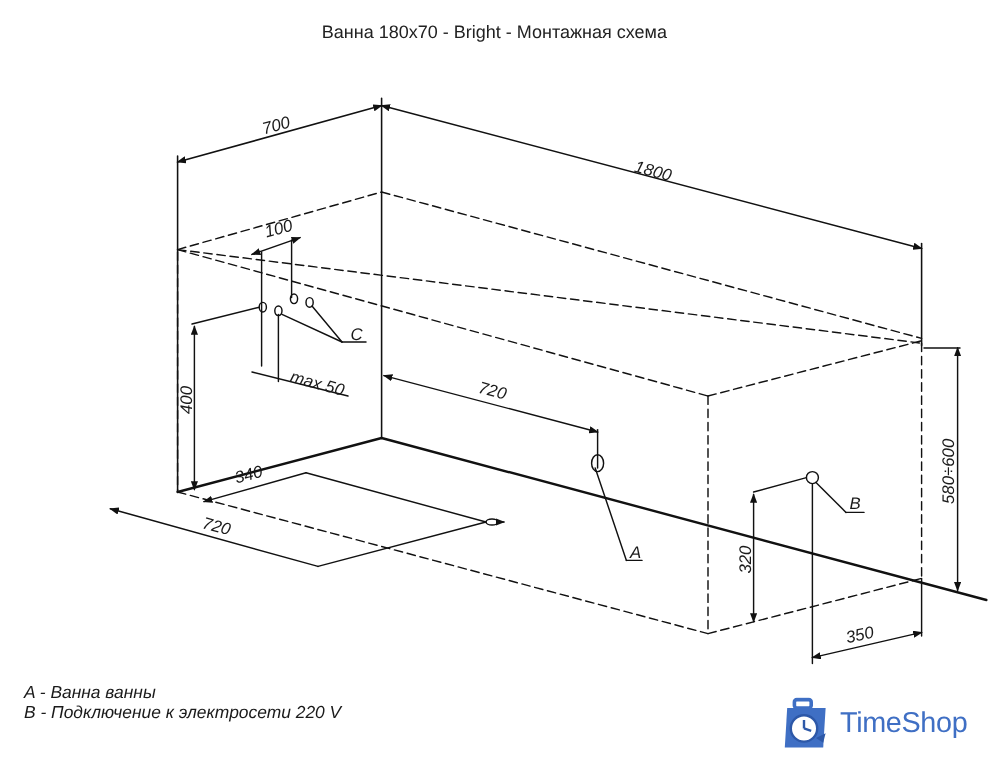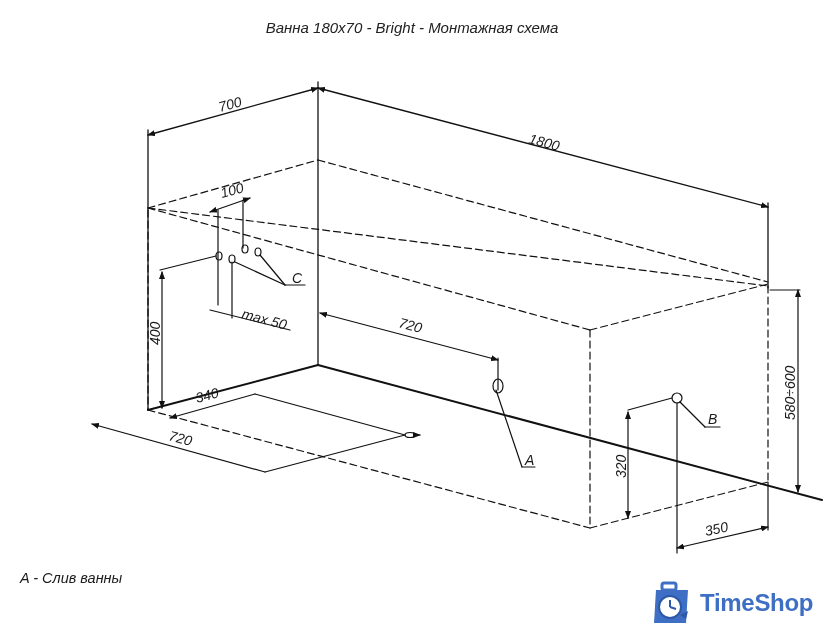--- a/index.html
+++ b/index.html
@@ -1,23 +1,23 @@
 <!DOCTYPE html>
 <html><head>
 <meta charset="utf-8">
 <style>
   html, body { margin:0; padding:0; background:#ffffff; }
   body { width:824px; height:640px; position:relative; overflow:hidden; font-family:"Liberation Sans", sans-serif; }
-  .title { position:absolute; left:0; width:824px; top:19px; text-align:center; font-style:italic; font-size:15px; color:#222; }
+  .title { position:absolute; left:0; width:824px; top:19px; text-align:center; font-size:15px; color:#222; }
   svg.drawing { position:absolute; left:0; top:0; }
   .dim { font-family:"Liberation Sans", sans-serif; font-style:italic; font-size:14px; fill:#1a1a1a; }
   .legend { position:absolute; left:20px; top:570px; font-style:italic; font-size:14.5px; color:#1a1a1a; line-height:16px; }
   .legend div { white-space:nowrap; }
   .logo { position:absolute; left:650px; top:580px; height:46px; display:flex; align-items:center; }
-  .logo-text { font-family:"Liberation Sans", sans-serif; font-weight:bold; font-size:24px; color:#3f6fc4; margin-left:6px; letter-spacing:-0.3px; }
+  .logo-text { font-family:"Liberation Sans", sans-serif; font-weight:normal; font-size:24px; color:#3f6fc4; margin-left:6px; letter-spacing:-0.3px; }
 </style>
 </head>
 <body>
 
 <div class="title">Ванна 180x70 - Bright - Монтажная схема</div>
 
 <svg class="drawing" width="824" height="640" viewBox="0 0 824 640">
   <defs>
     <marker id="arr" markerWidth="8" markerHeight="6" refX="7" refY="3" orient="auto-start-reverse" markerUnits="userSpaceOnUse">
       <path d="M0,0 L8,3 L0,6 z" fill="#111"></path>
@@ -110,21 +110,22 @@
   <text class="dim" x="626" y="478" transform="rotate(-90 626 478)">320</text>
   <text class="dim" x="706" y="536" transform="rotate(-12 706 536)">350</text>
   <text class="dim" x="795" y="420" transform="rotate(-90 795 420)">580÷600</text>
 
   <text class="dim" x="525" y="465" font-size="15">A</text>
   <text class="dim" x="708" y="424" font-size="15">B</text>
   <text class="dim" x="292" y="283" font-size="15">C</text>
 </svg>
 
 <div class="legend">
-  <div>A - Слив ванны</div>
+  <div>A - Ванна ванны</div>
+  <div>B - Подключение к электросети 220 V</div>
 </div>
 
 <div class="logo">
   <svg width="44" height="44" viewBox="0 0 44 44">
     <rect x="12" y="2" width="14" height="7" rx="2" fill="none" stroke="#3f6fc4" stroke-width="3"></rect>
     <path d="M6 9 L38 9 L36 42 L4 42 Z" fill="#3f6fc4"></path>
     <circle cx="20" cy="26" r="11" fill="#ffffff" stroke="#2d58a8" stroke-width="2"></circle>
     <line x1="20" y1="26" x2="20" y2="19" stroke="#2d58a8" stroke-width="2"></line>
     <line x1="20" y1="26" x2="26" y2="28" stroke="#2d58a8" stroke-width="2"></line>
     <path d="M30 34 L38 30 L36 38 Z" fill="#2d58a8"></path>

